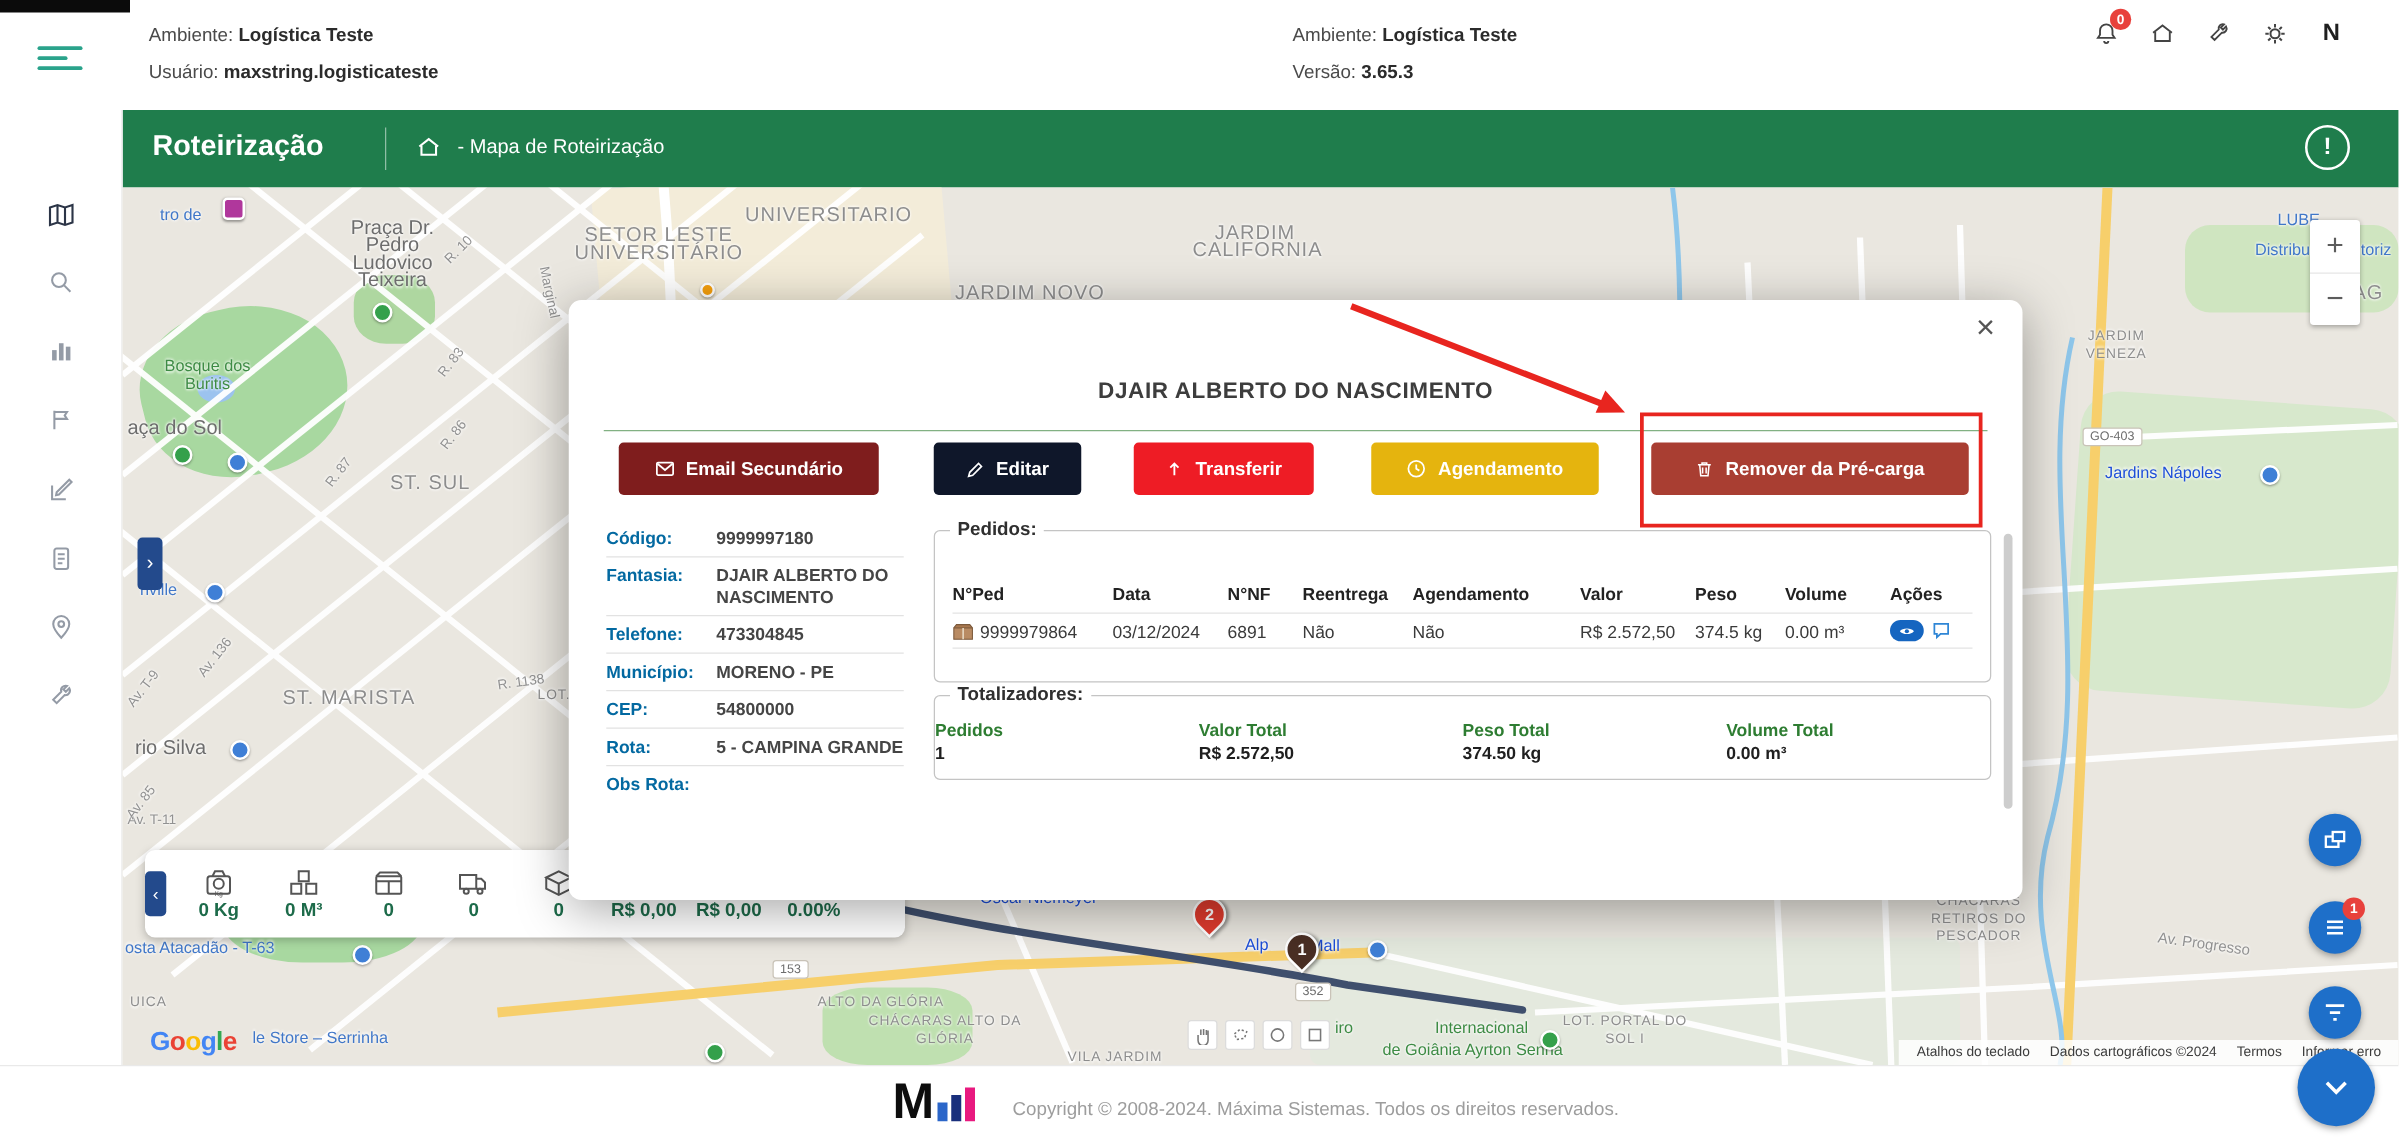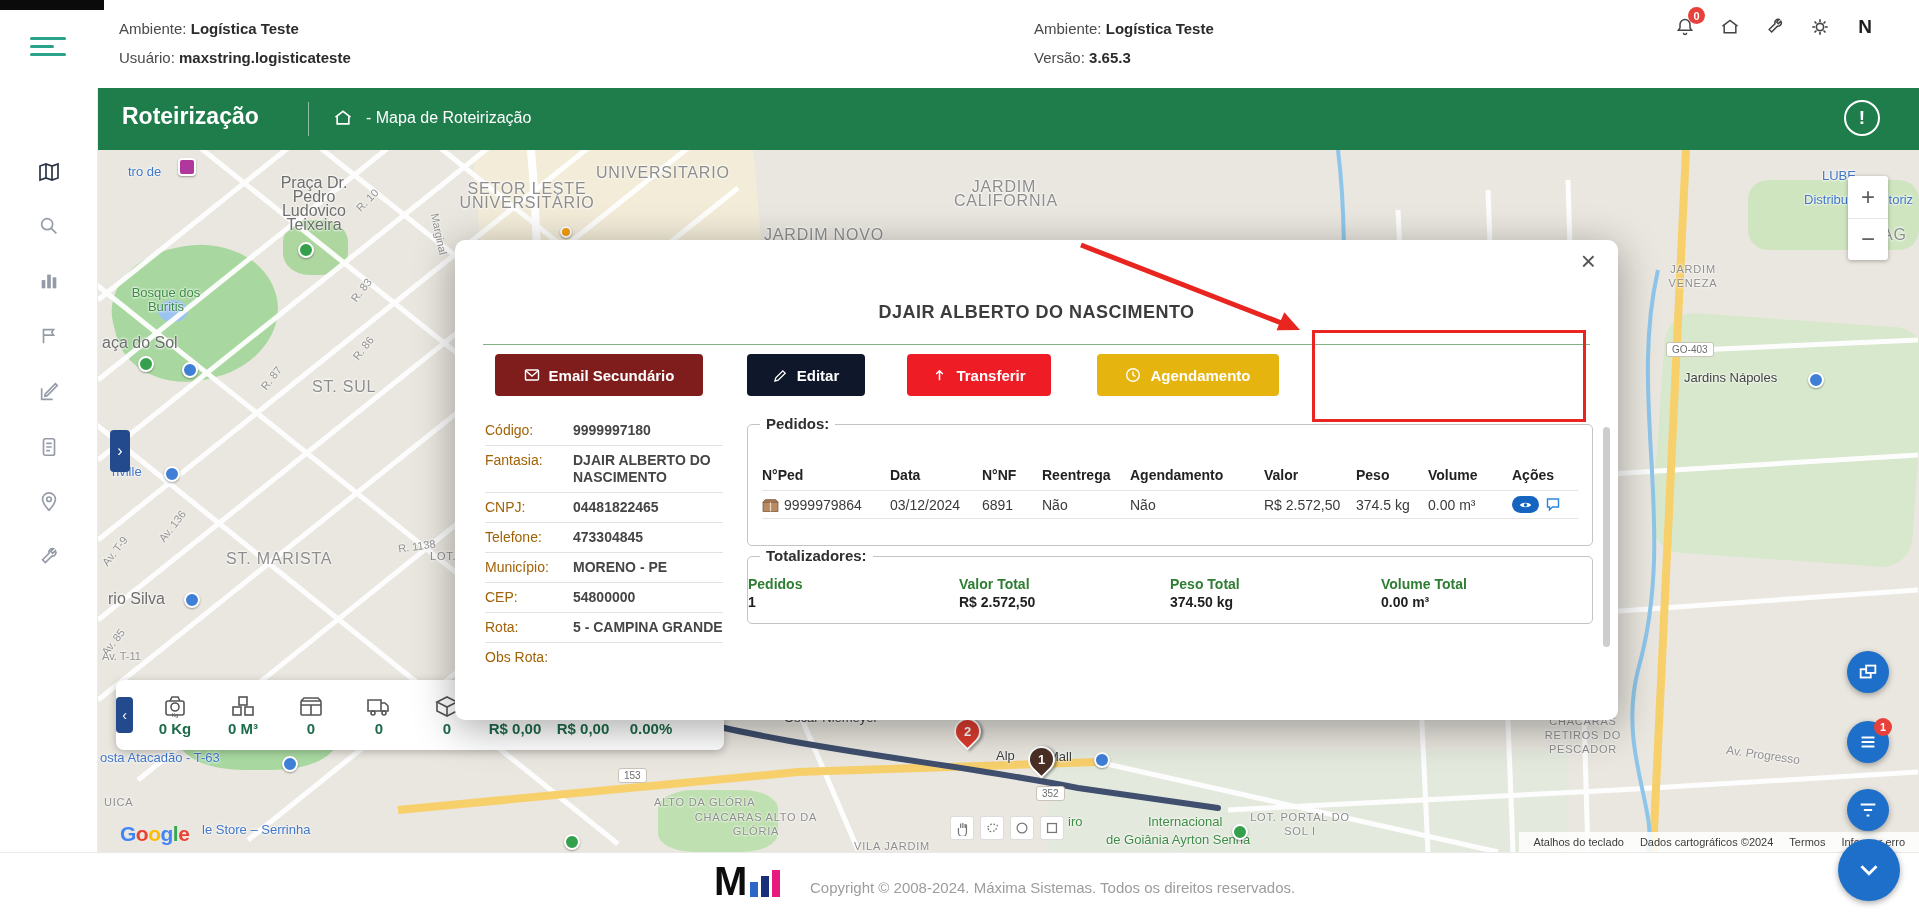--- a/index.html
+++ b/index.html
@@ -32,21 +32,21 @@
 
   
   .sidebar{position:absolute;left:0;top:88px;width:98px;height:764px;background:#fff;border-right:1px solid #ececec;box-sizing:border-box}
   .sb-btn{position:absolute;left:0;width:97px;height:40px;background:none;border:0;display:flex;align-items:center;justify-content:center;cursor:pointer}
 
   
   .map{position:absolute;left:98px;top:150px;width:1821px;height:702px;background:#eae7e0;overflow:hidden}
   .roadlayer{position:absolute;left:0;top:0}
   .park{position:absolute}
   .ml{position:absolute;font-size:16px;color:#6d6d6d;white-space:nowrap;text-shadow:0 1px 2px #fff,0 -1px 2px #fff;z-index:3}
-  .ml.p13{font-size:13px;color:#404040}
+  .ml.p13{font-size:13px;color:#1d4ed8}
   .ml.area{color:#8d8d8d;letter-spacing:.8px}
   .ml.sm{font-size:11px}
   .ml.blue{color:#4077c8;font-size:13px}
   .ml.green{color:#3d8b44;font-size:13px}
   .ml.road{color:#919191;font-size:11px}
   .ml.c{white-space:normal;text-align:center;line-height:14px}
   .dot{position:absolute;width:16px;height:16px;border-radius:50%;border:2px solid #fff;box-shadow:0 1px 2px rgba(0,0,0,.35);box-sizing:border-box;z-index:4;padding:0}
   .dot.blue{background:#3f7fd6}.dot.green{background:#34a04b}
   .dot.orange{background:#f59f0d;width:12px;height:12px}
   .dot.shop{background:#b0379c;border-radius:4px;width:18px;height:18px}
@@ -91,21 +91,21 @@
   .m-btn{position:absolute;top:114px;height:42px;border:0;border-radius:4px;color:#fff;font-weight:bold;font-size:15px;
     display:flex;align-items:center;justify-content:center;gap:9px;cursor:pointer;font-family:inherit;white-space:nowrap}
   .b-email{left:40px;width:208px;background:#7f1d1d}
   .b-editar{left:292px;width:118px;background:#0f172a}
   .b-transf{left:452px;width:144px;background:#ee1c25}
   .b-agend{left:642px;width:182px;background:#e5b40e}
   .b-remov{left:866px;width:254px;background:#a93e32}
   .details{position:absolute;left:30px;top:176px;width:238px}
   .drow{display:flex;border-bottom:1px solid #e2e2e2;padding:6px 0;font-size:14px;line-height:17px}
   .drow:last-child{border-bottom:0}
-  .dlab{font-weight:normal;color:#a16207;min-width:88px;flex:none}
+  .dlab{font-weight:bold;color:#0369a1;min-width:88px;flex:none}
   .dval{font-weight:bold;color:#454545}
   .fieldset{position:absolute;border:1px solid #c4c4c4;border-radius:5px;box-sizing:border-box}
   .legend{position:absolute;top:-10px;left:12px;background:#fff;padding:0 6px;font-weight:bold;font-size:15px;color:#2f2f2f}
   .fs-ped{left:292px;top:184px;width:846px;height:122px}
   .fs-tot{left:292px;top:316px;width:846px;height:68px}
   .ptable{position:absolute;left:14px;right:14px;top:42px}
   .prow{display:flex;font-size:14px;align-items:center}
   .prow.h{font-weight:bold;color:#222;padding-bottom:7px}
   .prow.d{color:#3a3a3a;border-top:1px solid #e4e4e4;border-bottom:1px solid #e4e4e4;padding:5px 0}
   .w1{width:128px;display:flex;align-items:center;gap:5px}.w2{width:92px}.w3{width:60px}.w4{width:88px}.w5{width:134px}
@@ -505,33 +505,35 @@
         </svg>
       <span>Transferir</span>
     </button>
     <button class="m-btn b-agend">
       <svg width="16" height="16" viewBox="0 0 16 16" fill="none" stroke="#fff" stroke-width="1.4">
         <circle cx="8" cy="8" r="6.3"></circle>
           <path d="M8 4.5V8l2.5 1.5"></path>
         </svg>
       <span>Agendamento</span>
     </button>
+    <button class="m-btn b-remov">
+      <svg width="15" height="16" viewBox="0 0 16 16" fill="none" stroke="#fff" stroke-width="1.3">
+        <path d="M2.5 4.5h11M6 4.5V3h4v1.5M4 4.5l.9 9.5h6.2l.9-9.5M6.5 7v5M9.5 7v5"></path>
+        </svg>
+      <span>Remover da Pré-carga</span>
+    </button>
 
     <div class="details">
       <div class="drow">
           <span class="dlab">Código:</span>
           <span class="dval">9999997180</span>
         </div>
       <div class="drow">
           <span class="dlab">Fantasia:</span>
           <span class="dval">DJAIR ALBERTO DO NASCIMENTO</span>
-        </div>
-      <div class="drow">
-          <span class="dlab">CNPJ:</span>
-          <span class="dval">04481822465</span>
         </div>
       <div class="drow">
           <span class="dlab">Telefone:</span>
           <span class="dval">473304845</span>
         </div>
       <div class="drow">
           <span class="dlab">Município:</span>
           <span class="dval">MORENO - PE</span>
         </div>
       <div class="drow">

